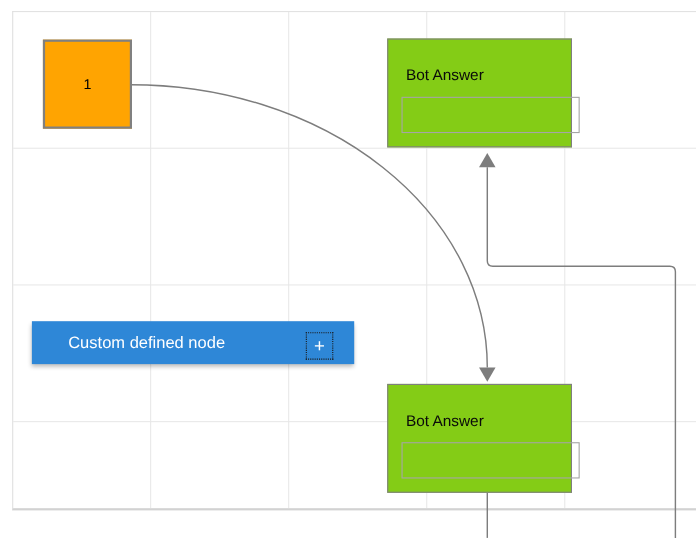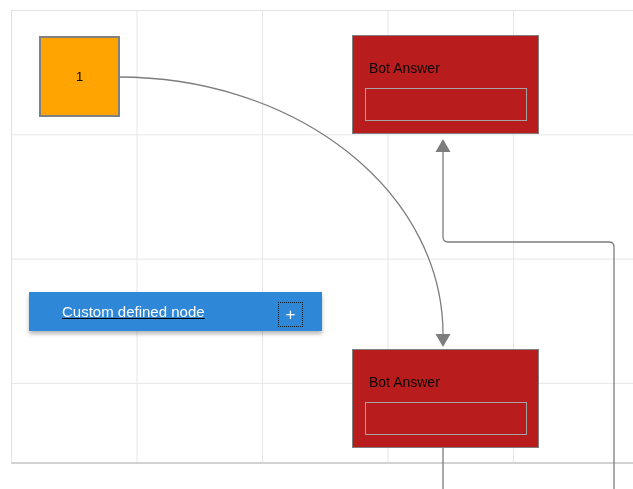--- a/index.html
+++ b/index.html
@@ -33,43 +33,42 @@
   
   .node{position:absolute;box-sizing:border-box;}
   #start-node{
     left:39px;top:36px;width:81px;height:81px;
     background:#ffa401;border:2px solid #808080;
     display:flex;align-items:center;justify-content:center;
     font-size:13px;color:#000000;
     cursor:move;
   }
   .bot-node{
-    width:187px;height:99px;
-    background:#b91c1c;border:1px solid #7f7f7f;
+    width:168px;height:99px;
+    background:#84cc16;border:1px solid #7f7f7f;
     cursor:move;
   }
   #bot-node-top{left:352px;top:35px;}
   #bot-node-bottom{left:352px;top:349px;}
   .bot-title{
     position:absolute;left:16px;top:24px;
     font-size:14px;color:#0a0a0a;white-space:nowrap;
   }
   .bot-field{
     position:absolute;left:12px;top:52px;
     width:160px;height:31px;
     border:1px solid #a5a5a5;
     background:transparent;
   }
   #custom-node{
     left:29px;top:292px;width:293px;height:39px;
     background:#2e87d7;
     box-shadow:0 3px 4px rgba(0,0,0,0.28);
     display:flex;align-items:center;
     cursor:move;
-    text-decoration:underline;
   }
   #custom-node .label{
     margin-left:33px;
     font-size:15px;color:#ffffff;white-space:nowrap;
   }
   #add-port{
     position:absolute;left:249px;top:10px;
     width:23px;height:23px;
     border:1px dotted #1a1a1a;
     display:flex;align-items:center;justify-content:center;

